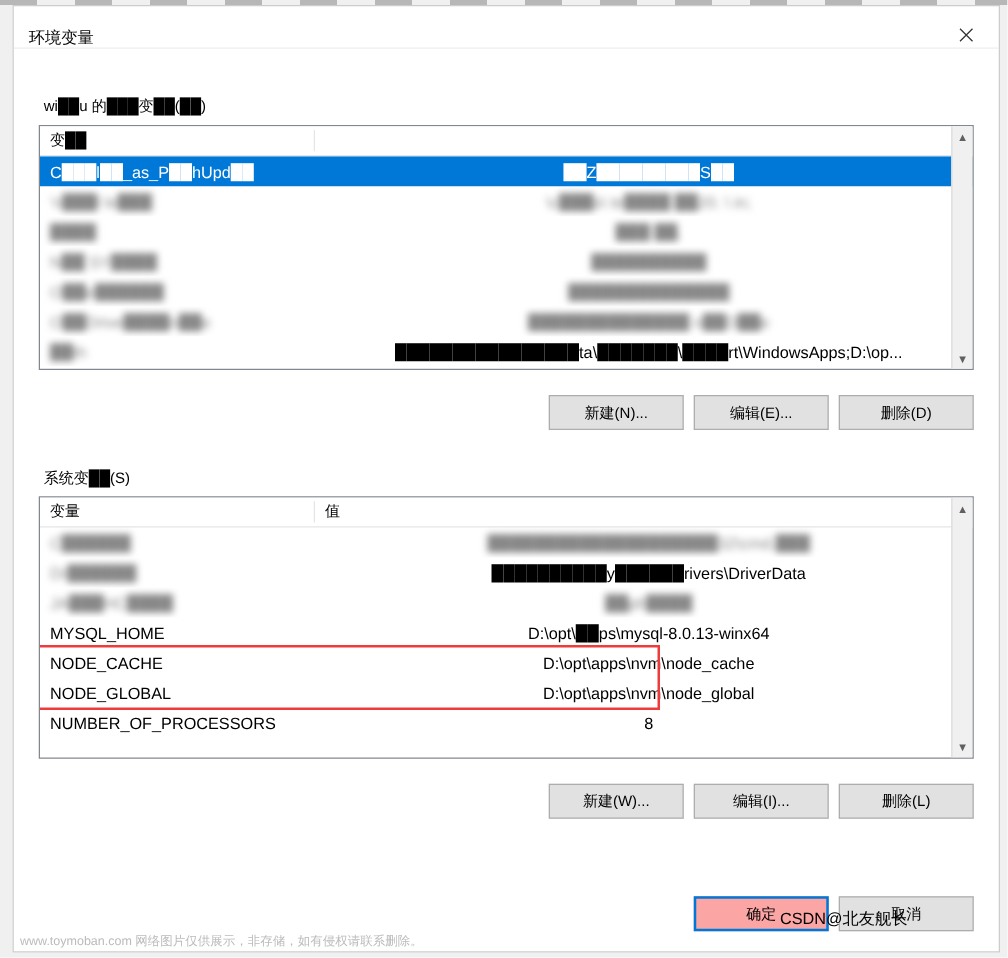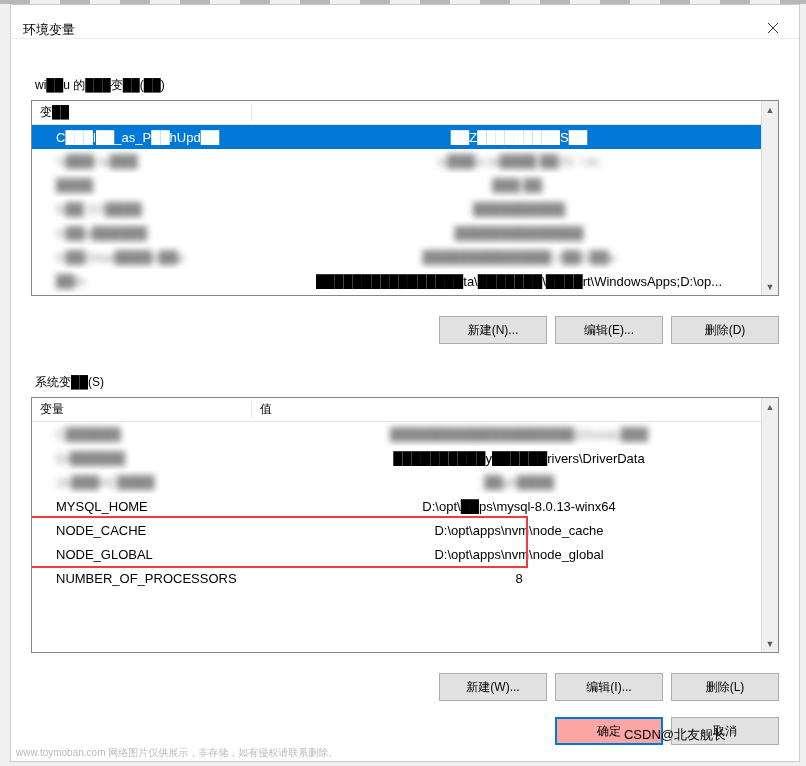--- a/index.html
+++ b/index.html
@@ -82,21 +82,21 @@
     .list-row {
       display: flex;
       font-size: 13px;
       height: 24px;
       align-items: center;
       white-space: nowrap;
       overflow: hidden;
     }
     .list-row .col1 {
       width: 220px;
-      padding-left: 24px;
+      padding-left: 8px;
       overflow: hidden;
       text-overflow: ellipsis;
     }
     .list-row .col2 {
       flex: 1;
       padding-left: 8px;
       overflow: hidden;
       text-overflow: ellipsis;
       text-align: center;
     }
@@ -244,21 +244,21 @@
     </div>
     <div class="btn-row">
       <div class="btn">新建(N)...</div>
       <div class="btn">编辑(E)...</div>
       <div class="btn">删除(D)</div>
     </div>
   </div>
 
   <div class="section" style="margin-top:30px;">
     <div class="section-label">系统变██(S)</div>
-    <div class="list-box" style="height:256px;">
+    <div class="list-box" style="height:210px;">
       <div class="list-header">
         <div class="col1">变量</div>
         <div class="col2">值</div>
       </div>
       <div class="list-body" style="height:186px; position:relative;">
         <div class="list-row">
           <div class="col1 blur">C██████</div>
           <div class="col2 blur">████████████████████32\cmd.███</div>
         </div>
         <div class="list-row">

